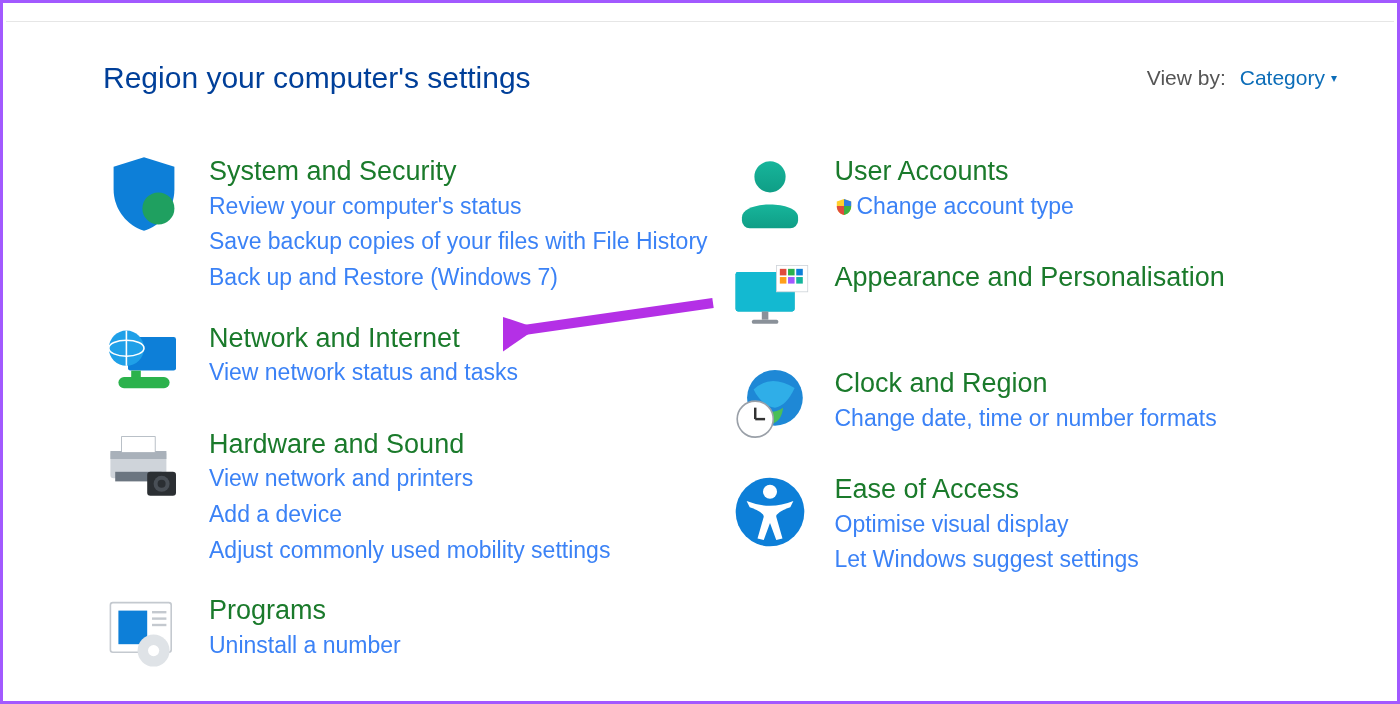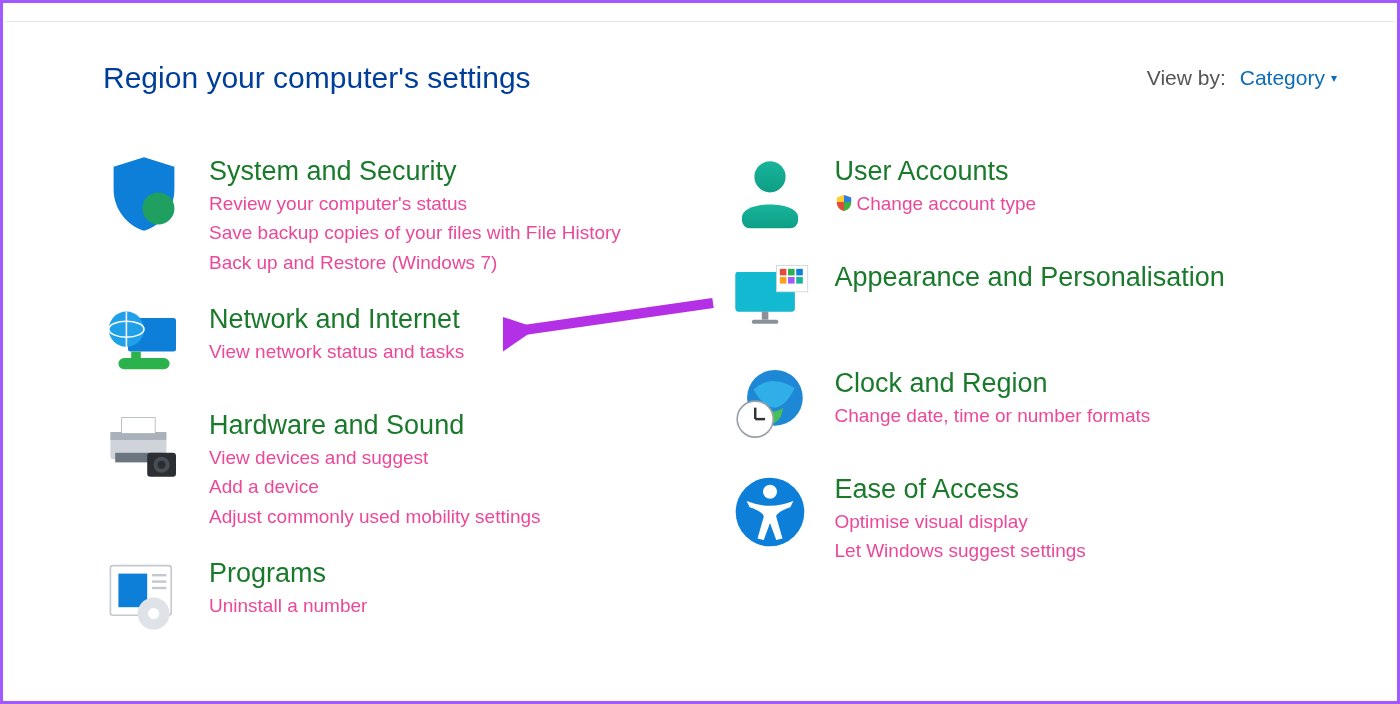--- a/index.html
+++ b/index.html
@@ -70,22 +70,22 @@
   .cat .texts { padding-top: 2px; }
   .cat .title {
     font-size: 27px;
     color: #1a7a2b;
     font-weight: 400;
     cursor: pointer;
     line-height: 1.25;
   }
   .cat .link {
     display: block;
-    font-size: 19px;
-    color: #ec4899;
+    font-size: 23px;
+    color: #3b82f6;
     cursor: pointer;
     line-height: 1.55;
   }
   .cat .link .mini-shield { vertical-align:-2px; margin-right:4px;}
 
   
   .arrow {
     position:absolute;
     top: 290px;
     left: 500px;
@@ -153,21 +153,21 @@
           <rect x="8" y="30" width="70" height="10" fill="#a9b1ba"></rect>
           <rect x="22" y="12" width="42" height="20" fill="#fff" stroke="#a9b1ba"></rect>
           <rect x="14" y="56" width="58" height="12" fill="#6b7580"></rect>
           <rect x="54" y="56" width="36" height="30" rx="4" fill="#2b2f33"></rect>
           <circle cx="72" cy="71" r="10" fill="#494f56"></circle>
           <circle cx="72" cy="71" r="5" fill="#2b2f33"></circle>
         </svg>
       </div>
       <div class="texts">
         <div class="title">Hardware and Sound</div>
-        <span class="link">View devices and suggest</span>
+        <span class="link">View network and printers</span>
         <span class="link">Add a device</span>
         <span class="link">Adjust commonly used mobility settings</span>
       </div>
     </div>
 
     <div class="cat">
       <div class="icon">
         <svg viewBox="0 0 100 100" width="80" height="80">
           <rect x="8" y="12" width="76" height="62" rx="3" fill="#fff" stroke="#c4c9cf" stroke-width="2"></rect>
           <rect x="18" y="22" width="36" height="42" fill="#0d7fd8"></rect>

